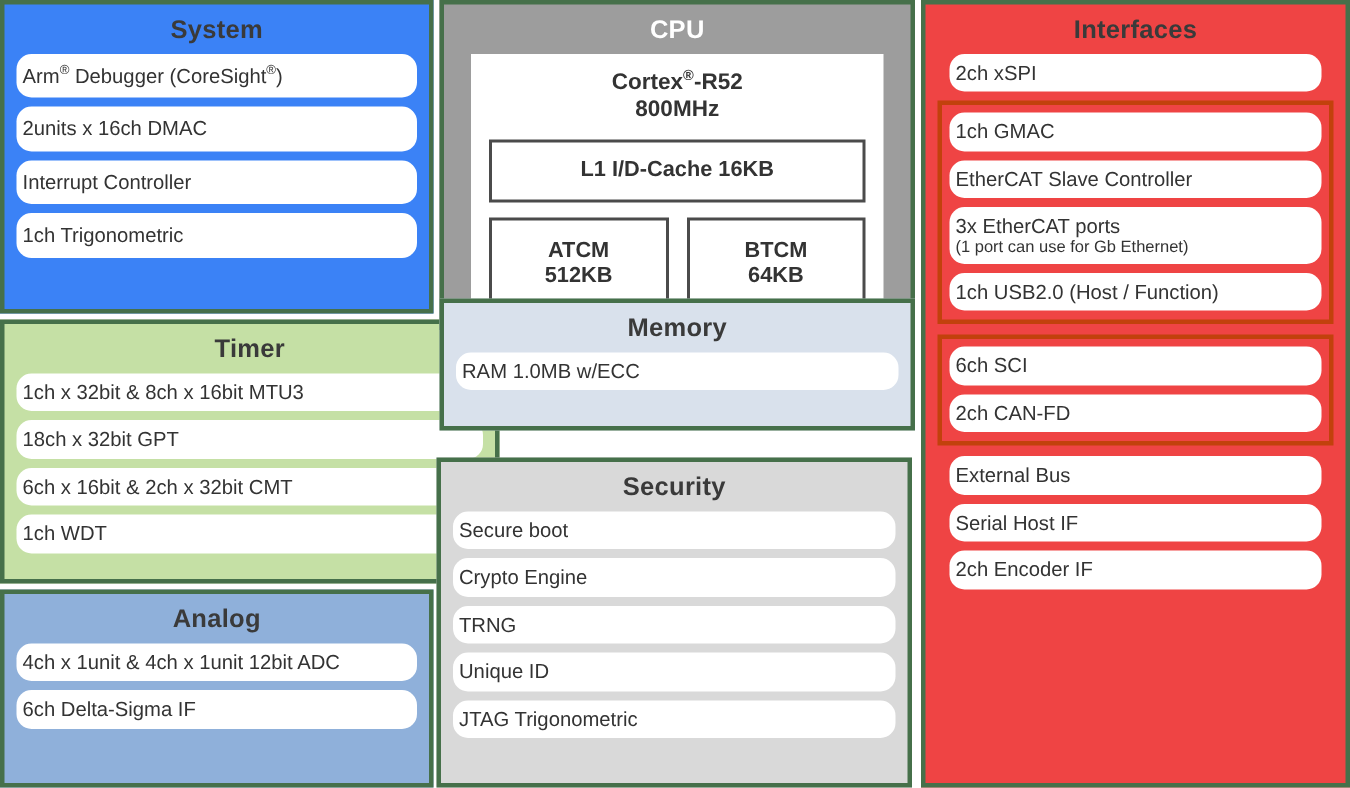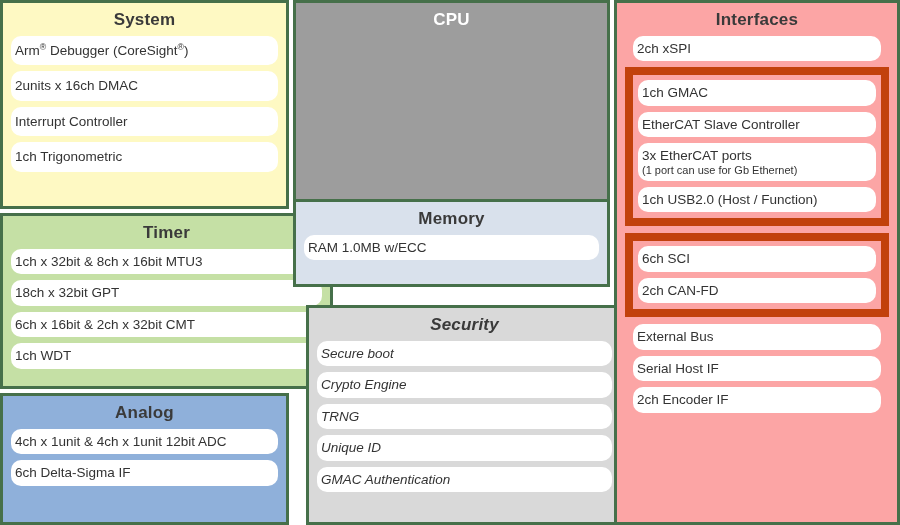--- a/index.html
+++ b/index.html
@@ -45,35 +45,35 @@
     box-sizing:border-box;
   }
   .item .sub{
     display:block;
     font-size:11px;
     line-height:1.1;
   }
   .item.tight{padding:5px 4px;}
 
   
-  .c-system{background:#fef9c3;}
+  .c-system{background:#3b82f6;}
   .c-timer{background:#c5e0a5;}
   .c-analog{background:#8fb0da;}
   .c-cpu{background:#9d9d9d;}
   .c-memory{background:#d9e1ec;}
   .c-security{background:#d9d9d9;}
-  .c-interfaces{background:#fca5a5;}
+  .c-interfaces{background:#ef4444;}
 
   
   #system-block   {left:0px;   top:0px;   width:289px; height:209px;}
   #timer-block    {left:0px;   top:213px; width:333px; height:176px;}
   #analog-block   {left:0px;   top:393px; width:289px; height:132px;}
   #cpu-block      {left:293px; top:0px;   width:317px; height:220px;}
   #memory-block   {left:293px; top:199px; width:317px; height:88px;}
-  #security-block {left:306px; top:305px; width:317px; height:220px;font-style:italic;}
+  #security-block {left:291px; top:305px; width:317px; height:220px;}
   #interfaces-block{left:614px;top:0px;   width:286px; height:525px;}
 
   
   .cpu-inner{
     background:#ffffff;
     margin:0 10px;
     padding:10px 12px 14px 12px;
     box-sizing:border-box;
   }
   .cpu-core{
@@ -93,21 +93,21 @@
     color:#333;
     padding:10px 4px;
     box-sizing:border-box;
     line-height:1.2;
   }
   .cpu-row{display:flex;gap:12px;margin-top:10px;}
   .cpu-row .cpu-box{flex:1;padding:12px 4px;}
 
   
   .iface-group{
-    border:8px solid #c2410c;
+    border:3px solid #c2410c;
     padding:5px 5px 0 5px;
     margin-bottom:7px;
     box-sizing:border-box;
   }
   .iface-plain{
     padding:0 8px;
     box-sizing:border-box;
   }
   sup{font-size:.65em;vertical-align:super;line-height:0;}
 </style>
@@ -135,34 +135,51 @@
   </div>
 
   <div class="block c-analog" id="analog-block">
     <div class="block-title">Analog</div>
     <div class="item tight">4ch x 1unit &amp; 4ch x 1unit 12bit ADC</div>
     <div class="item tight">6ch Delta-Sigma IF</div>
   </div>
 
   <div class="block c-cpu" id="cpu-block">
     <div class="block-title light">CPU</div>
+    <div class="cpu-inner">
+      <div class="cpu-core">
+        <span>Cortex<sup>®</sup>-R52</span><br>
+        <span>800MHz</span>
+      </div>
+      <div class="cpu-box">L1 I/D-Cache 16KB</div>
+      <div class="cpu-row">
+        <div class="cpu-box">
+          <span>ATCM</span><br>
+          <span>512KB</span>
+        </div>
+        <div class="cpu-box">
+          <span>BTCM</span><br>
+          <span>64KB</span>
+        </div>
+      </div>
+    </div>
   </div>
 
   <div class="block c-memory" id="memory-block">
     <div class="block-title">Memory</div>
     <div class="item tight">RAM 1.0MB w/ECC</div>
   </div>
 
   <div class="block c-security" id="security-block">
     <div class="block-title">Security</div>
     <div class="item tight">Secure boot</div>
     <div class="item tight">Crypto Engine</div>
     <div class="item tight">TRNG</div>
     <div class="item tight">Unique ID</div>
-    <div class="item tight">GMAC Authentication</div>
+    <div class="item tight">JTAG Trigonometric</div>
   </div>
 
   <div class="block c-interfaces" id="interfaces-block">
     <div class="block-title">Interfaces</div>
 
     <div class="iface-plain">
       <div class="item tight">2ch xSPI</div>
     </div>
 
     <div class="iface-group">

